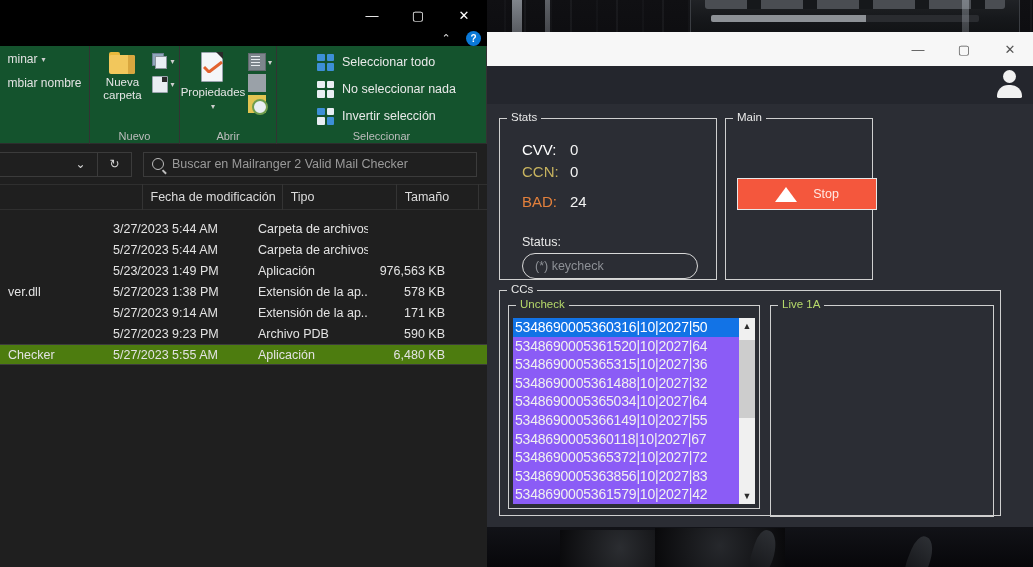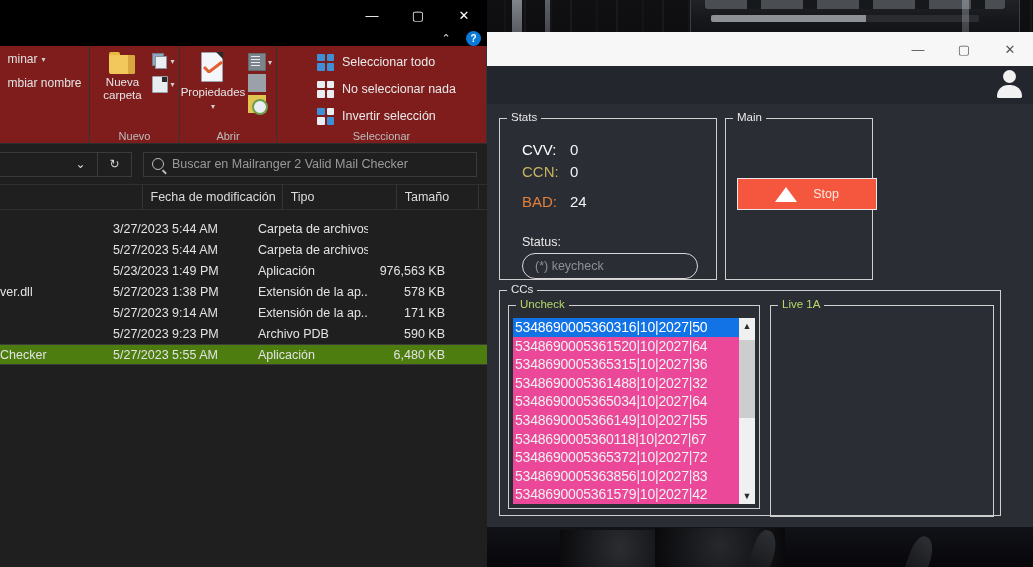--- a/index.html
+++ b/index.html
@@ -57,21 +57,21 @@
   }
   .ex-titlebar { position: relative; height: 46px; background: #000000; }
   .ex-wincontrols { position:absolute; right:0; top:0; display:flex; height:30px; }
   .ex-wb { width:46px; height:30px; display:flex; align-items:center; justify-content:center;
     color:#ffffff; font-size:13px; line-height:1; }
   .ex-help-row { position:absolute; right:6px; top:30px; height:16px; display:flex; align-items:center; gap:12px; }
   .ex-chevron { color:#dfdfdf; font-size:11px; width:16px; text-align:center; }
   .ex-helpbtn { width:15px; height:15px; border-radius:50%; background:#0a79d8; color:#fff;
      font-size:10px; font-weight:bold; display:flex; align-items:center; justify-content:center; }
 
-  .ex-ribbon { position: relative; height: 98px; background:#7f1d1d;
+  .ex-ribbon { position: relative; height: 98px; background:#14532d;
      border-bottom:1px solid #2d2d2d; display:flex; }
   .rb-group { position:relative; height:98px; display:flex; flex-direction:column;
      align-items:center; border-right:1px solid #333; }
   .rb-group-label { position:absolute; bottom:2px; left:0; right:0; text-align:center;
      font-size:11px; color:#bdbdbd; }
   .rb-body { flex:1; display:flex; align-items:flex-start; padding-top:6px; gap:4px; }
 
   .g-org { width:90px; }
   .g-org .rb-body { flex-direction:column; align-items:flex-start; padding-left:0; gap:10px; }
   .org-item { font-size:12px; color:#e3e3e3; white-space:nowrap; display:flex; align-items:center; gap:4px; }
@@ -145,21 +145,21 @@
   .c-date { width:145px;margin-left:40px; }
   .c-type { width:118px; }
   .c-size { width:85px; }
   .c-tail { flex:1; }
 
   
   .ex-rows { font-size:12.5px; color:#e3e3e3; padding-top:8px; }
   .row { display:flex; height:21px; align-items:center; }
   .row.sel { background:#4d7c0f; border-top:1px solid #3c3c3c; border-bottom:1px solid #3c3c3c; }
   .cell { padding-left:8px; white-space:nowrap; overflow:hidden; }
-  .cell.name { width:105px; padding-left:0; }
+  .cell.name { width:105px; padding-left:8px; }
   .cell.date { width:145px; }
   .cell.type { width:118px; }
   .cell.size { width:85px; text-align:right; padding-left:0; padding-right:8px; }
 
   
   .app {
     position:absolute; left:487px; top:32px; width:546px; height:495px;
     background:#24262d; overflow:hidden;
   }
   .app-title { height:34px; background:#f7f7f7; display:flex; justify-content:flex-end; align-items:stretch; }
@@ -197,21 +197,21 @@
   .status-ph { font-size:12.5px; color:#8d9096; }
 
   .stop-btn { position:absolute; left:11px; top:59px; width:140px; height:32px; background:#f4573d;
      border:1px solid #e8e8e8; display:flex; align-items:center; justify-content:center; gap:16px; }
   .stop-tri { width:0; height:0; border-left:11px solid transparent; border-right:11px solid transparent;
      border-bottom:15px solid #ffffff; }
   .stop-lbl { font-size:12.5px; color:#ffe9e4; }
 
   
   .listbox { position:absolute; left:4px; top:12px; width:242px; height:186px;
-     background:#ec4899; overflow:hidden; display:flex; }
+     background:#8b5cf6; overflow:hidden; display:flex; }
   .list-items { flex:1; overflow:hidden; }
   .li { height:18.6px; line-height:18.6px; font-size:14px; color:#f0f0f0;
      font-family:"Liberation Sans", sans-serif; white-space:nowrap; padding-left:2px; letter-spacing:-0.2px;}
   .li.sel { background:#1273e6; color:#ffffff; }
   .scrollbar { width:16px; background:#f0f0f0; display:flex; flex-direction:column;
      justify-content:space-between; align-items:center; }
   .sb-arrow { width:16px; height:16px; display:flex; align-items:center; justify-content:center;
      font-size:9px; color:#2b2b2b; background:#f0f0f0; }
   .sb-track { flex:1; width:16px; background:#f0f0f0; position:relative; }
   .sb-thumb { position:absolute; left:0; top:6px; width:16px; height:78px; background:#cdcdcd; }

